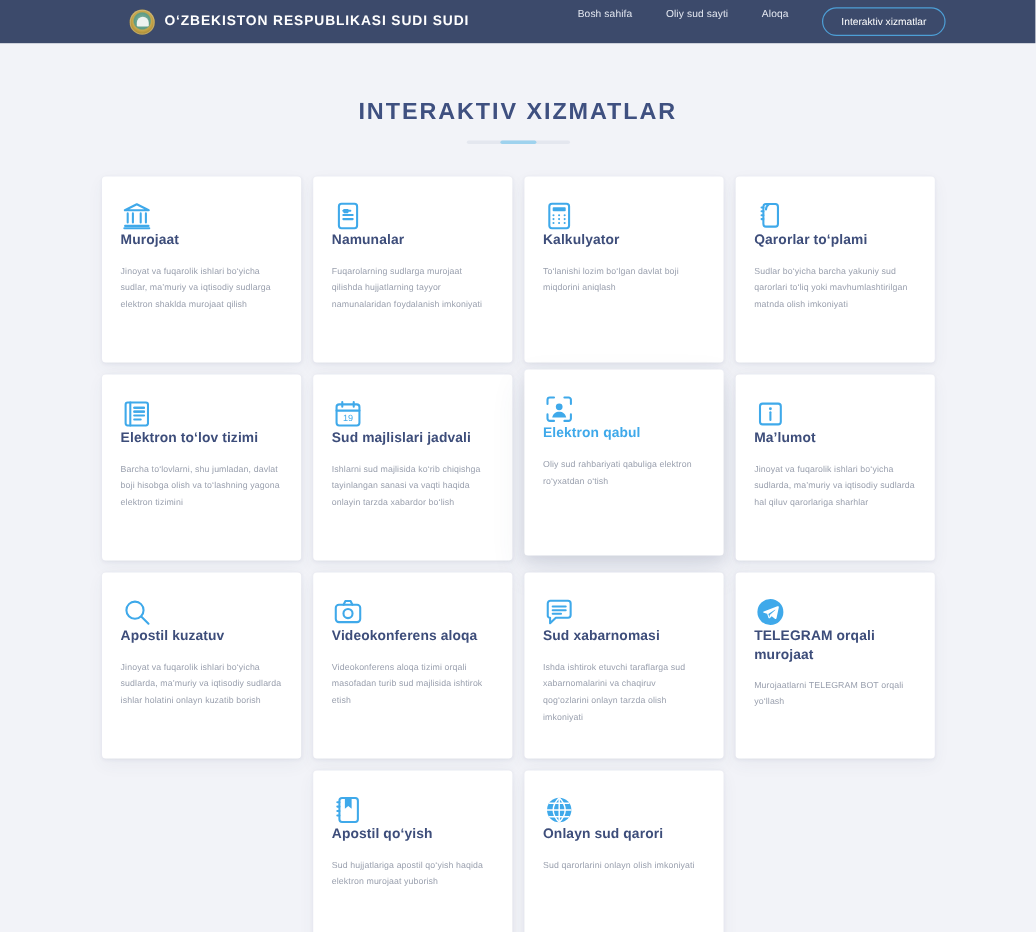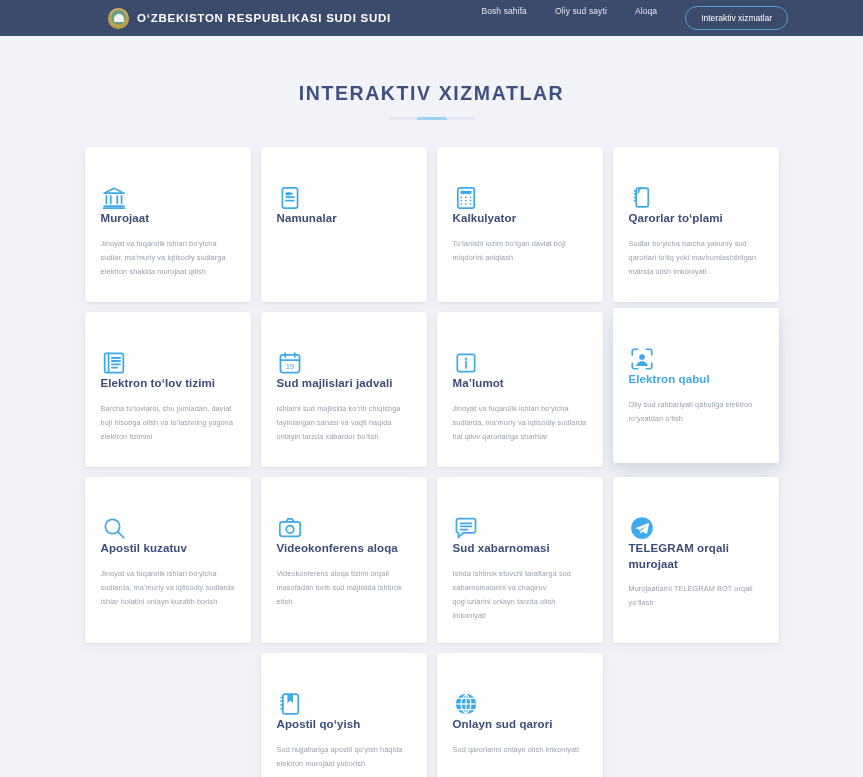--- a/index.html
+++ b/index.html
@@ -128,21 +128,21 @@
     margin: 27px auto 0;
     display: grid;
     grid-template-columns: repeat(4, 1fr);
     column-gap: 10px;
     row-gap: 10px;
   }
 
   .card {
     background: #ffffff;
     border-radius: 3px;
-    padding: 38px 16px 20px 16px;
+    padding: 20px 16px 20px 16px;
     min-height: 155px;
     box-shadow: 0 1px 3px rgba(60,74,107,.07), 0 5px 14px rgba(60,74,107,.05);
     cursor: pointer;
     position: relative;
   }
 
   .card.active {
     box-shadow: 0 4px 10px rgba(60,74,107,.11), 0 12px 28px rgba(60,74,107,.10);
     transform: translateY(-4px);
   }
@@ -213,20 +213,21 @@
     </div>
     <div class="card">
       <span class="card-icon">
         <svg viewBox="0 0 24 24">
           <rect stroke="currentColor" fill="none" stroke-width="1.6" stroke-linecap="round" stroke-linejoin="round" x="5" y="2.6" width="14" height="18.8" rx="2"></rect>
           <path stroke="currentColor" fill="none" stroke-width="1.6" stroke-linecap="round" stroke-linejoin="round" d="M8.4 8h5.4M8.4 11.2h7.2M8.4 14.4h7.2"></path>
           <rect fill="currentColor" x="8.4" y="6.6" width="4" height="3.2" rx="0.6"></rect>
         </svg>
       </span>
       <div class="card-title">Namunalar</div>
+      <div class="card-desc">Fuqarolarning sudlarga murojaat qilishda hujjatlarning tayyor namunalaridan foydalanish imkoniyati</div>
     </div>
     <div class="card">
       <span class="card-icon">
         <svg viewBox="0 0 24 24">
           <rect stroke="currentColor" fill="none" stroke-width="1.6" stroke-linecap="round" stroke-linejoin="round" x="4.4" y="2.6" width="15.2" height="18.8" rx="2"></rect>
           <rect fill="currentColor" x="7" y="5.2" width="10" height="3.2" rx="0.6"></rect>
           <path stroke="currentColor" fill="none" stroke-width="1.6" stroke-linecap="round" stroke-linejoin="round" d="M7.6 11.4h.01M11.9 11.4h.01M16.2 11.4h.01M7.6 14.4h.01M11.9 14.4h.01M16.2 14.4h.01M7.6 17.4h.01M11.9 17.4h.01M16.2 17.4h.01"></path>
         </svg>
       </span>
       <div class="card-title">Kalkulyator</div>
@@ -260,41 +261,41 @@
       <span class="card-icon">
         <svg viewBox="0 0 24 24">
           <rect stroke="currentColor" fill="none" stroke-width="1.6" stroke-linecap="round" stroke-linejoin="round" x="3.2" y="4.6" width="17.6" height="16.2" rx="2"></rect>
           <path stroke="currentColor" fill="none" stroke-width="1.6" stroke-linecap="round" stroke-linejoin="round" d="M3.2 9.4h17.6M7.6 2.8v3.6M16.4 2.8v3.6"></path>
           <text x="12" y="17.4" text-anchor="middle" font-size="7" font-family="Liberation Sans, sans-serif" fill="currentColor">19</text>
         </svg>
       </span>
       <div class="card-title">Sud majlislari jadvali</div>
       <div class="card-desc">Ishlarni sud majlisida ko‘rib chiqishga tayinlangan sanasi va vaqti haqida onlayin tarzda xabardor bo‘lish</div>
     </div>
+    <div class="card active">
+      <span class="card-icon">
+        <svg viewBox="0 0 24 24">
+          <path stroke="currentColor" fill="none" stroke-width="1.6" stroke-linecap="round" stroke-linejoin="round" d="M3 8V4.8a1.8 1.8 0 0 1 1.8-1.8H8M16 3h3.2A1.8 1.8 0 0 1 21 4.8V8M21 16v3.2a1.8 1.8 0 0 1-1.8 1.8H16M8 21H4.8A1.8 1.8 0 0 1 3 19.2V16"></path>
+          <circle fill="currentColor" cx="12" cy="10.2" r="2.6"></circle>
+          <path fill="currentColor" d="M6.6 18.4c.6-2.9 2.8-4.4 5.4-4.4s4.8 1.5 5.4 4.4z"></path>
+        </svg>
+      </span>
+      <div class="card-title">Elektron qabul</div>
+      <div class="card-desc">Oliy sud rahbariyati qabuliga elektron ro‘yxatdan o‘tish</div>
+    </div>
     <div class="card">
       <span class="card-icon">
         <svg viewBox="0 0 24 24">
           <rect stroke="currentColor" fill="none" stroke-width="1.6" stroke-linecap="round" stroke-linejoin="round" x="4" y="4" width="16" height="16" rx="2"></rect>
           <path stroke="currentColor" fill="none" stroke-width="1.6" stroke-linecap="round" stroke-linejoin="round" d="M12 10.6v6"></path>
           <circle fill="currentColor" cx="12" cy="8" r="1.1"></circle>
         </svg>
       </span>
       <div class="card-title">Ma’lumot</div>
       <div class="card-desc">Jinoyat va fuqarolik ishlari bo‘yicha sudlarda, ma’muriy va iqtisodiy sudlarda hal qiluv qarorlariga sharhlar</div>
-    </div>
-    <div class="card active">
-      <span class="card-icon">
-        <svg viewBox="0 0 24 24">
-          <path stroke="currentColor" fill="none" stroke-width="1.6" stroke-linecap="round" stroke-linejoin="round" d="M3 8V4.8a1.8 1.8 0 0 1 1.8-1.8H8M16 3h3.2A1.8 1.8 0 0 1 21 4.8V8M21 16v3.2a1.8 1.8 0 0 1-1.8 1.8H16M8 21H4.8A1.8 1.8 0 0 1 3 19.2V16"></path>
-          <circle fill="currentColor" cx="12" cy="10.2" r="2.6"></circle>
-          <path fill="currentColor" d="M6.6 18.4c.6-2.9 2.8-4.4 5.4-4.4s4.8 1.5 5.4 4.4z"></path>
-        </svg>
-      </span>
-      <div class="card-title">Elektron qabul</div>
-      <div class="card-desc">Oliy sud rahbariyati qabuliga elektron ro‘yxatdan o‘tish</div>
     </div>
     <div class="card">
       <span class="card-icon">
         <svg viewBox="0 0 24 24">
           <circle stroke="currentColor" fill="none" stroke-width="1.6" stroke-linecap="round" stroke-linejoin="round" cx="10.6" cy="10.6" r="6.6"></circle>
           <path stroke="currentColor" fill="none" stroke-width="1.6" stroke-linecap="round" stroke-linejoin="round" d="M15.6 15.6 21 21"></path>
         </svg>
       </span>
       <div class="card-title">Apostil kuzatuv</div>
       <div class="card-desc">Jinoyat va fuqarolik ishlari bo‘yicha sudlarda, ma’muriy va iqtisodiy sudlarda ishlar holatini onlayn kuzatib borish</div>

